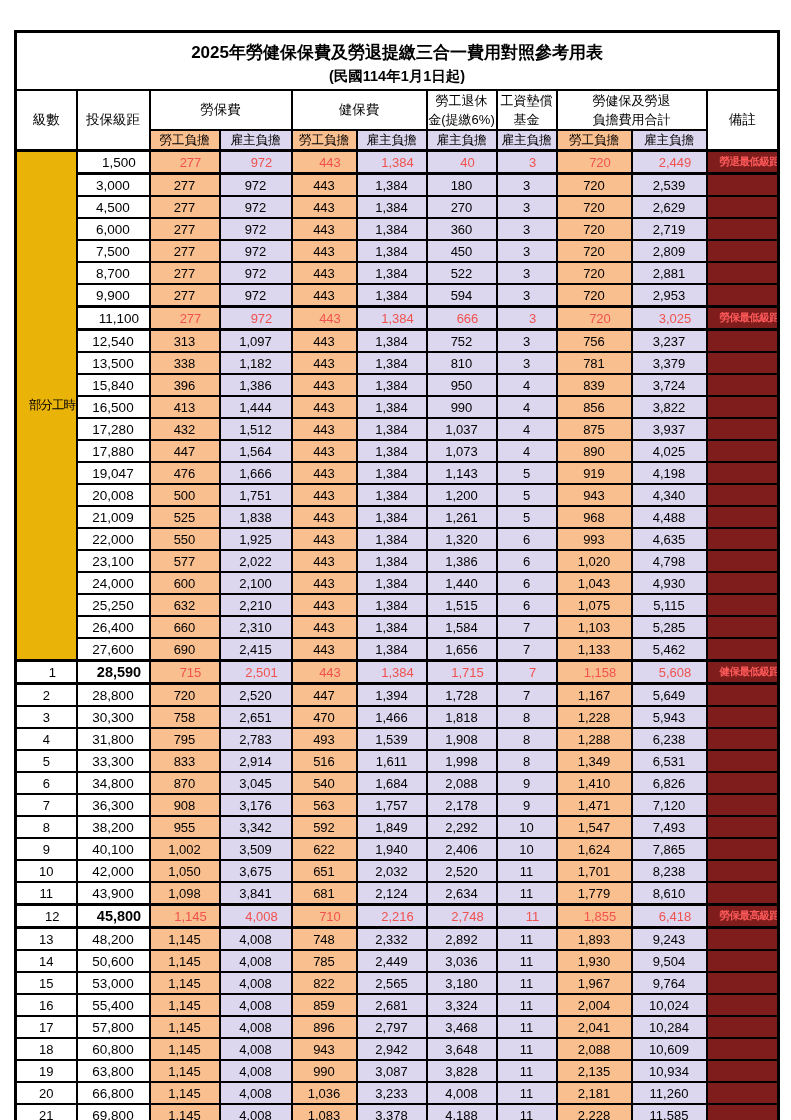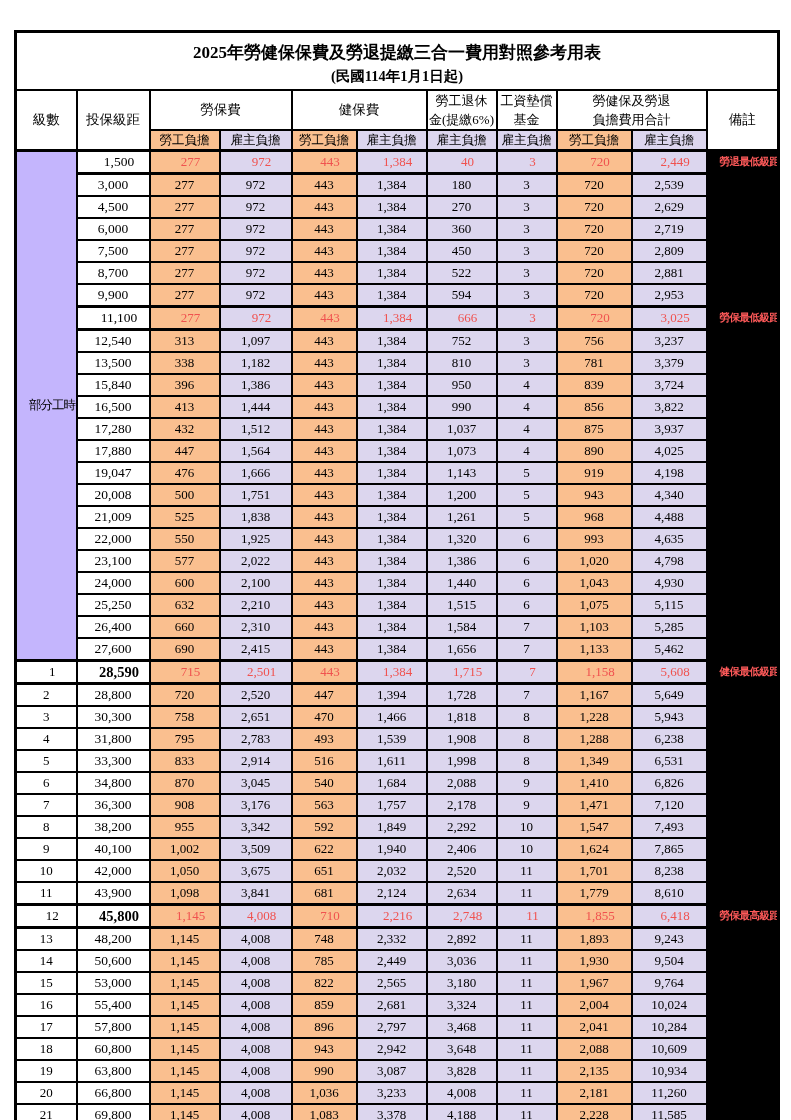--- a/index.html
+++ b/index.html
@@ -1,19 +1,19 @@
 <!DOCTYPE html>
 <html><head>
 <meta charset="utf-8">
 <style>
   html,body { margin:0; padding:0; background:#ffffff; }
   body { font-family:"Liberation Sans","DejaVu Sans",sans-serif; }
   .page {
     width:684px; height:1120px; box-sizing:border-box;
-    padding:30px 14px 0 14px; background:#ffffff;font-family:Liberation Serif, serif;
+    padding:30px 14px 0 14px; background:#ffffff;
   }
   table.ref-table {
     border-collapse:collapse; table-layout:fixed;
     width:763px; border:3px solid #000;
   }
   .ref-table th, .ref-table td {
     border:2px solid #000; text-align:center; vertical-align:middle;
     padding:0; overflow:hidden; white-space:nowrap; color:#000;
   }
   
@@ -25,22 +25,22 @@
   tr.h1 .two-line div { line-height:19px; font-size:13px; }
   tr.h2 th { font-size:12.5px; font-weight:normal; height:18px; }
   .worker   { background:#FABF8F; }
   .employer { background:#DCD6EE; }
   
   tbody td { height:20px; font-size:13px; }
   tbody tr { height:22px; }
   td.grade-cell   { background:#fff; font-size:13px; }
   td.bracket-cell { background:#fff; font-size:13.5px; }
   td.bracket-cell.bold-bracket { font-weight:bold; font-size:14.5px; }
-  td.part-time { background:#c4b5fd; font-size:12.5px; letter-spacing:-1px; padding:0 1px; }
-  td.remark-cell { background:#000000; font-size:10.5px; font-weight:bold; color:#FF5A5A; letter-spacing:-0.5px; }
+  td.part-time { background:#eab308; font-size:12.5px; letter-spacing:-1px; padding:0 1px; }
+  td.remark-cell { background:#7f1d1d; font-size:10.5px; font-weight:bold; color:#FF5A5A; letter-spacing:-0.5px; }
   tr.highlight td.val { color:#F0524F; }
   tr.highlight td { border-top-width:3px; border-bottom-width:3px;padding-left:12px; }
 </style>
 </head>
 <body>
 
 <div class="page">
   <table class="ref-table">
     <colgroup>
       <col style="width:61px">

